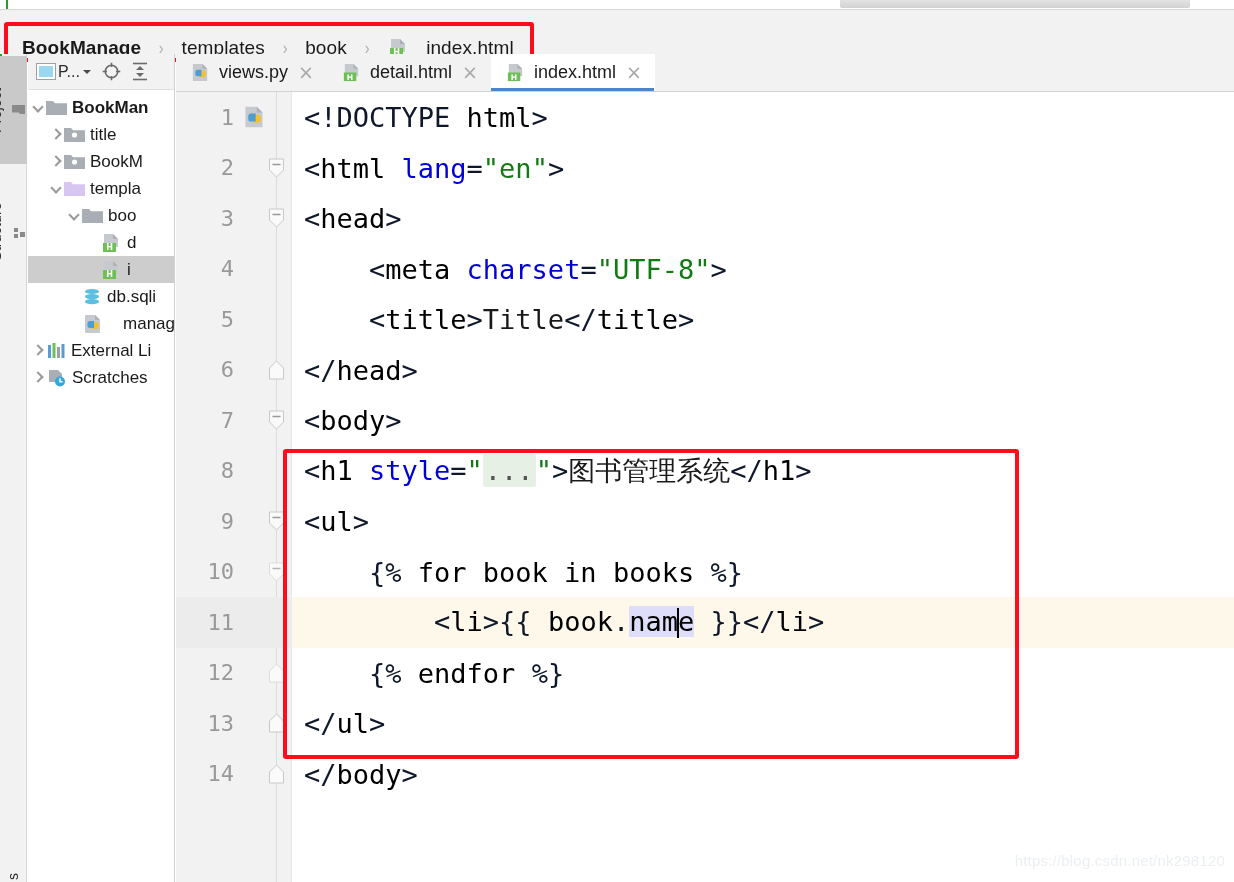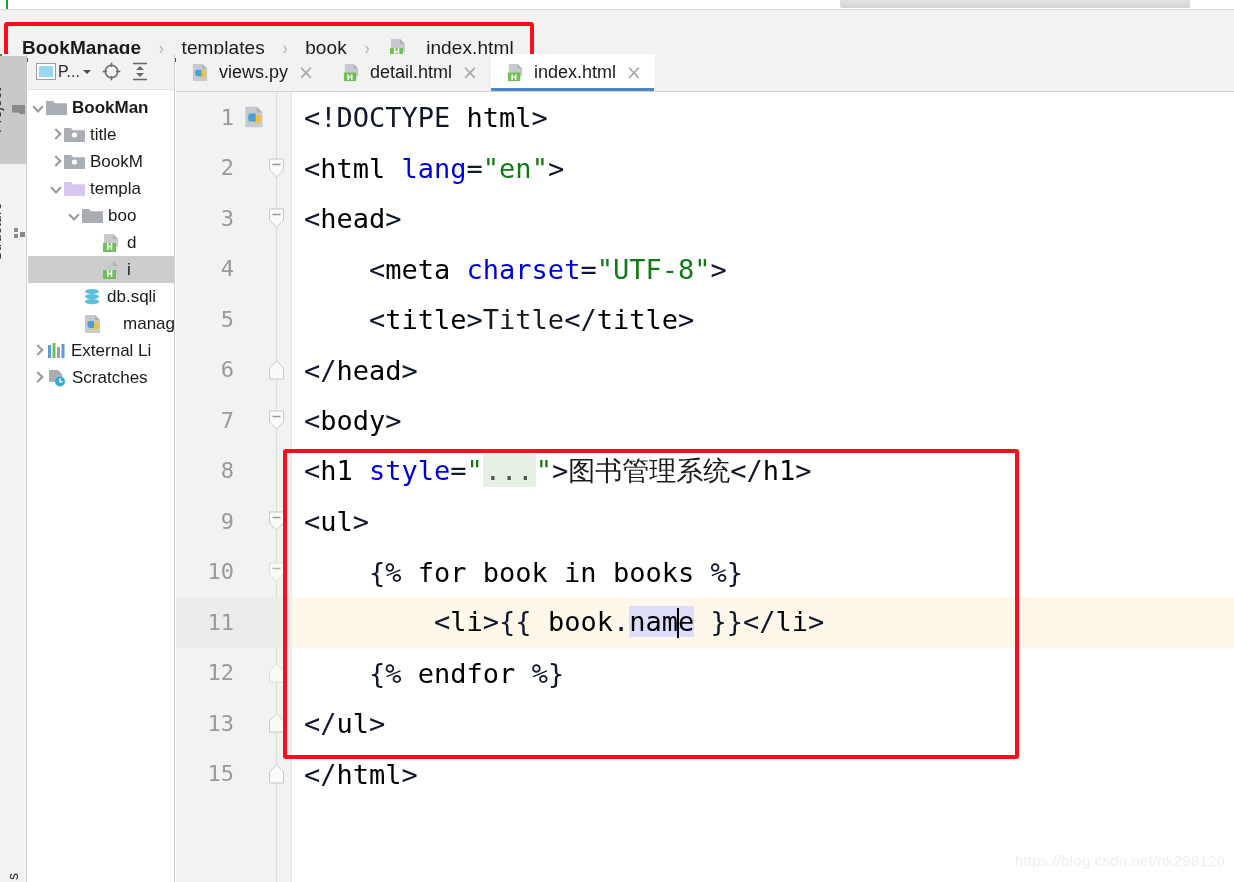--- a/index.html
+++ b/index.html
@@ -624,30 +624,30 @@
         <div class="line">
           <span class="lnum">13</span>
           <span class="fold">
             <svg width="17" height="21" viewBox="0 0 17 21">
                 <path d="M8.5 1.5 l7 7 v11 h-14 v-11 Z" fill="#fafafa" stroke="#c8c8c8"></path>
               </svg>
           </span>
           <span class="ctext"><span class="pk">&lt;/</span><span class="tg">ul</span><span class="pk">&gt;</span></span>
         </div>
 
-
-        <div class="line">
-          <span class="lnum">15</span>
+        <div class="line">
+          <span class="lnum">14</span>
           <span class="fold">
             <svg width="17" height="21" viewBox="0 0 17 21">
                 <path d="M8.5 1.5 l7 7 v11 h-14 v-11 Z" fill="#fafafa" stroke="#c8c8c8"></path>
               </svg>
           </span>
-          <span class="ctext"><span class="pk">&lt;/</span><span class="tg">html</span><span class="pk">&gt;</span></span>
-        </div>
+          <span class="ctext"><span class="pk">&lt;/</span><span class="tg">body</span><span class="pk">&gt;</span></span>
+        </div>
+
 
       </div>
     </div>
   </div>
 
   <div class="code-box"></div>
 
   <div class="watermark">https://blog.csdn.net/nk298120</div>
 
 </div>

